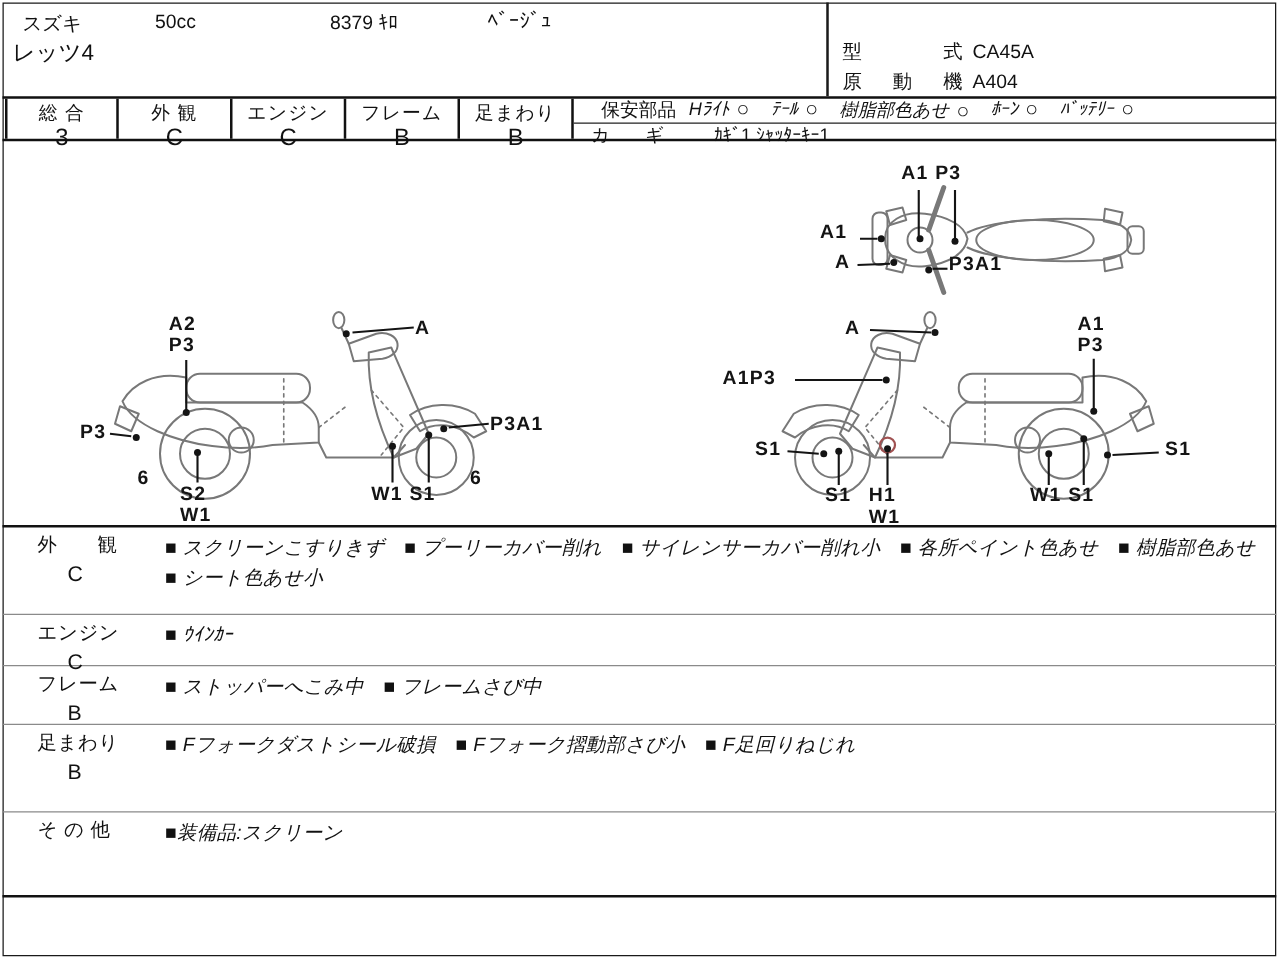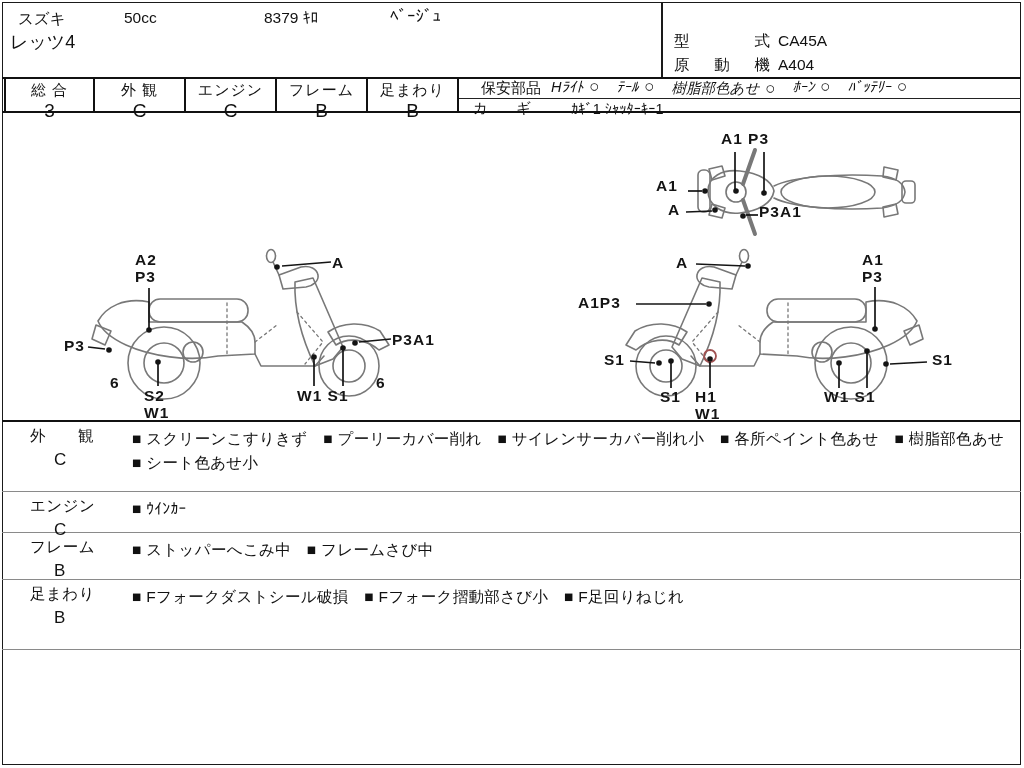--- a/index.html
+++ b/index.html
@@ -43,21 +43,21 @@
         letter-spacing:1px;white-space:pre-line;color:#141414;}
   
   .conds{position:absolute;left:2px;top:420px;width:1019px;box-sizing:border-box;
         border-top:2px solid #111;}
   .crow{display:flex;border-bottom:1px solid #8a8a8a;box-sizing:border-box;}
   .crow.last{border-bottom:2px solid #111;}
   .clabel-col{width:128px;box-sizing:border-box;padding:4px 0 0 28px;flex:none;}
   .clabel{font-size:15.5px;letter-spacing:0.5px;white-space:pre;}
   .cgrade{font-size:17px;padding-left:24px;margin-top:3px;}
   .cnotes{flex:1;padding:5px 12px 0 2px;font-size:15.5px;line-height:24px;
-        letter-spacing:0.3px;}
+        letter-spacing:0.3px;font-style:italic;}
 </style>
 </head>
 <body>
 
 <div class="page">
   <div class="outer-border"></div>
 
   <div class="hdr">
     <div class="hitem h-maker">スズキ</div>
     <div class="hitem h-disp">50cc</div>
@@ -265,14 +265,21 @@
       </div>
       <div class="cnotes">■ ストッパーへこみ中　■ フレームさび中</div>
     </div>
     <div class="crow" style="height:70px;">
       <div class="clabel-col">
         <div class="clabel">足まわり</div>
         <div class="cgrade">B</div>
       </div>
       <div class="cnotes">■ Fフォークダストシール破損　■ Fフォーク摺動部さび小　■ F足回りねじれ</div>
     </div>
+    <div class="crow last" style="height:68px;">
+      <div class="clabel-col">
+        <div class="clabel">そ の 他</div>
+        <div class="cgrade"></div>
+      </div>
+      <div class="cnotes">■装備品:スクリーン</div>
+    </div>
   </div>
 </div>
 
 </body></html>

